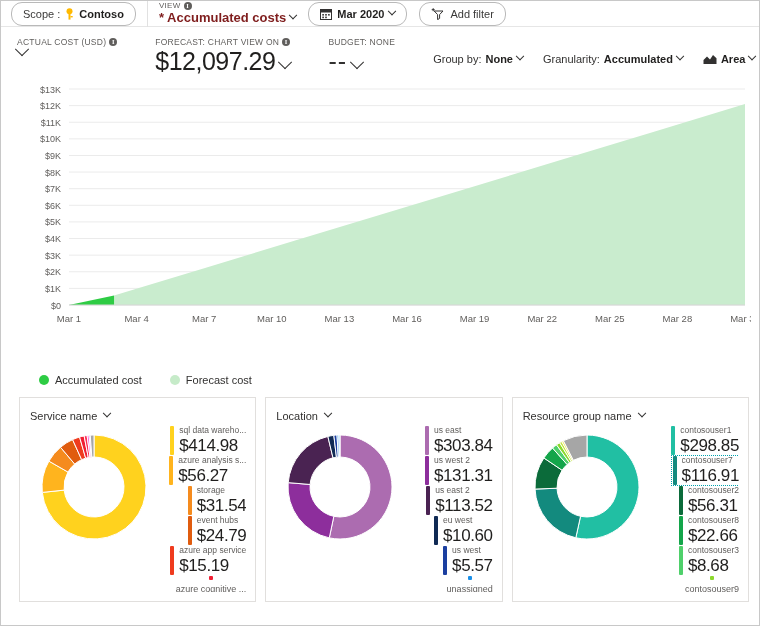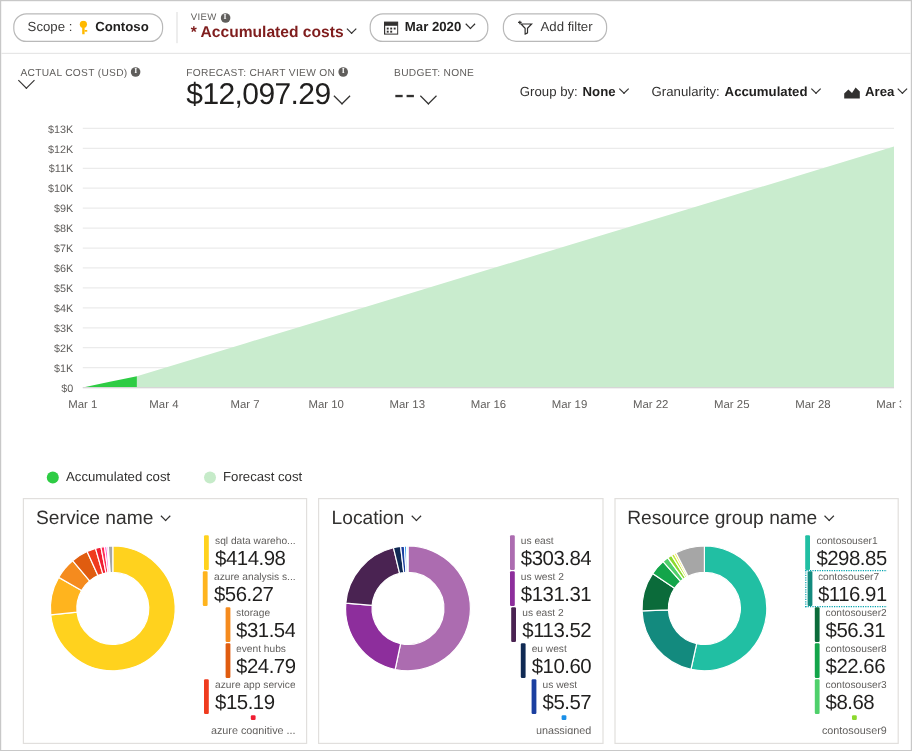--- a/index.html
+++ b/index.html
@@ -17,21 +17,21 @@
     width: 760px;
     height: 626px;
     box-sizing: border-box;
     border: 1px solid #c8c8c8;
     background: #ffffff;
     overflow: hidden;
   }
 
   
   .toolbar {
-    height: 44px;
+    height: 26px;
     box-sizing: border-box;
     border-bottom: 1px solid #e6e6e6;
     display: flex;
     align-items: center;
     padding: 0 10px;
     gap: 0px;
   }
   .pill {
     display: inline-flex;
     align-items: center;
@@ -197,21 +197,21 @@
     border: 1px solid #e1dfdd;
     background: #fff;
     padding: 8px 9px 6px 10px;
     position: relative;
     overflow: hidden;
   }
   .card-title {
     display: inline-flex;
     align-items: center;
     gap: 7px;
-    font-size: 16px;
+    font-size: 11px;
     color: #323130;
     cursor: pointer;
     margin-bottom: 2px;
     text-align: right;
   }
   .card-body {
     display: flex;
     align-items: flex-start;
     height: 176px;
   }

